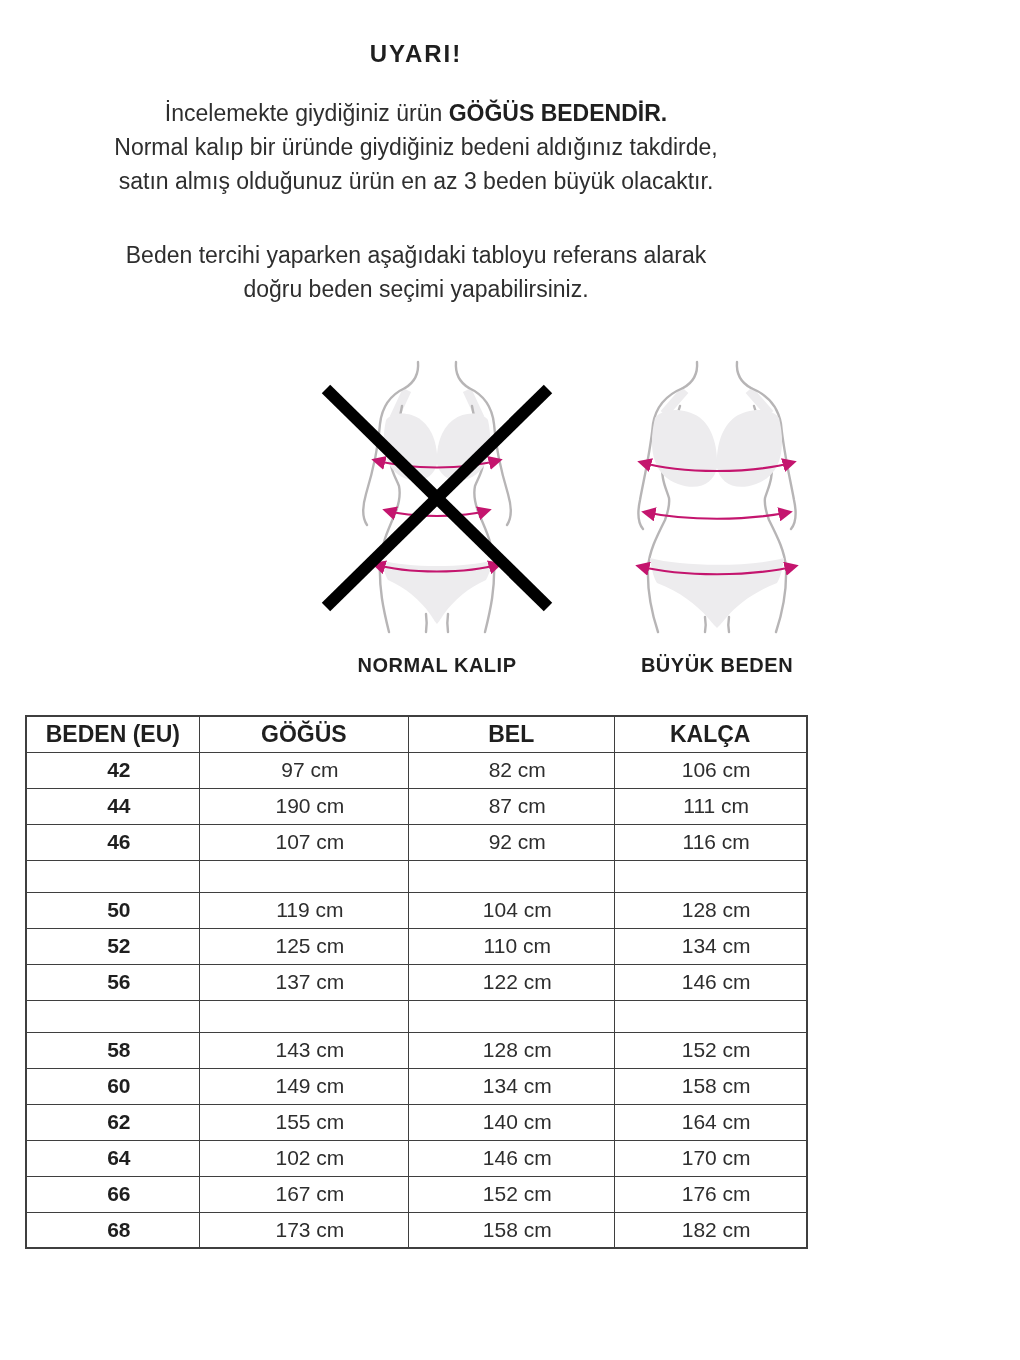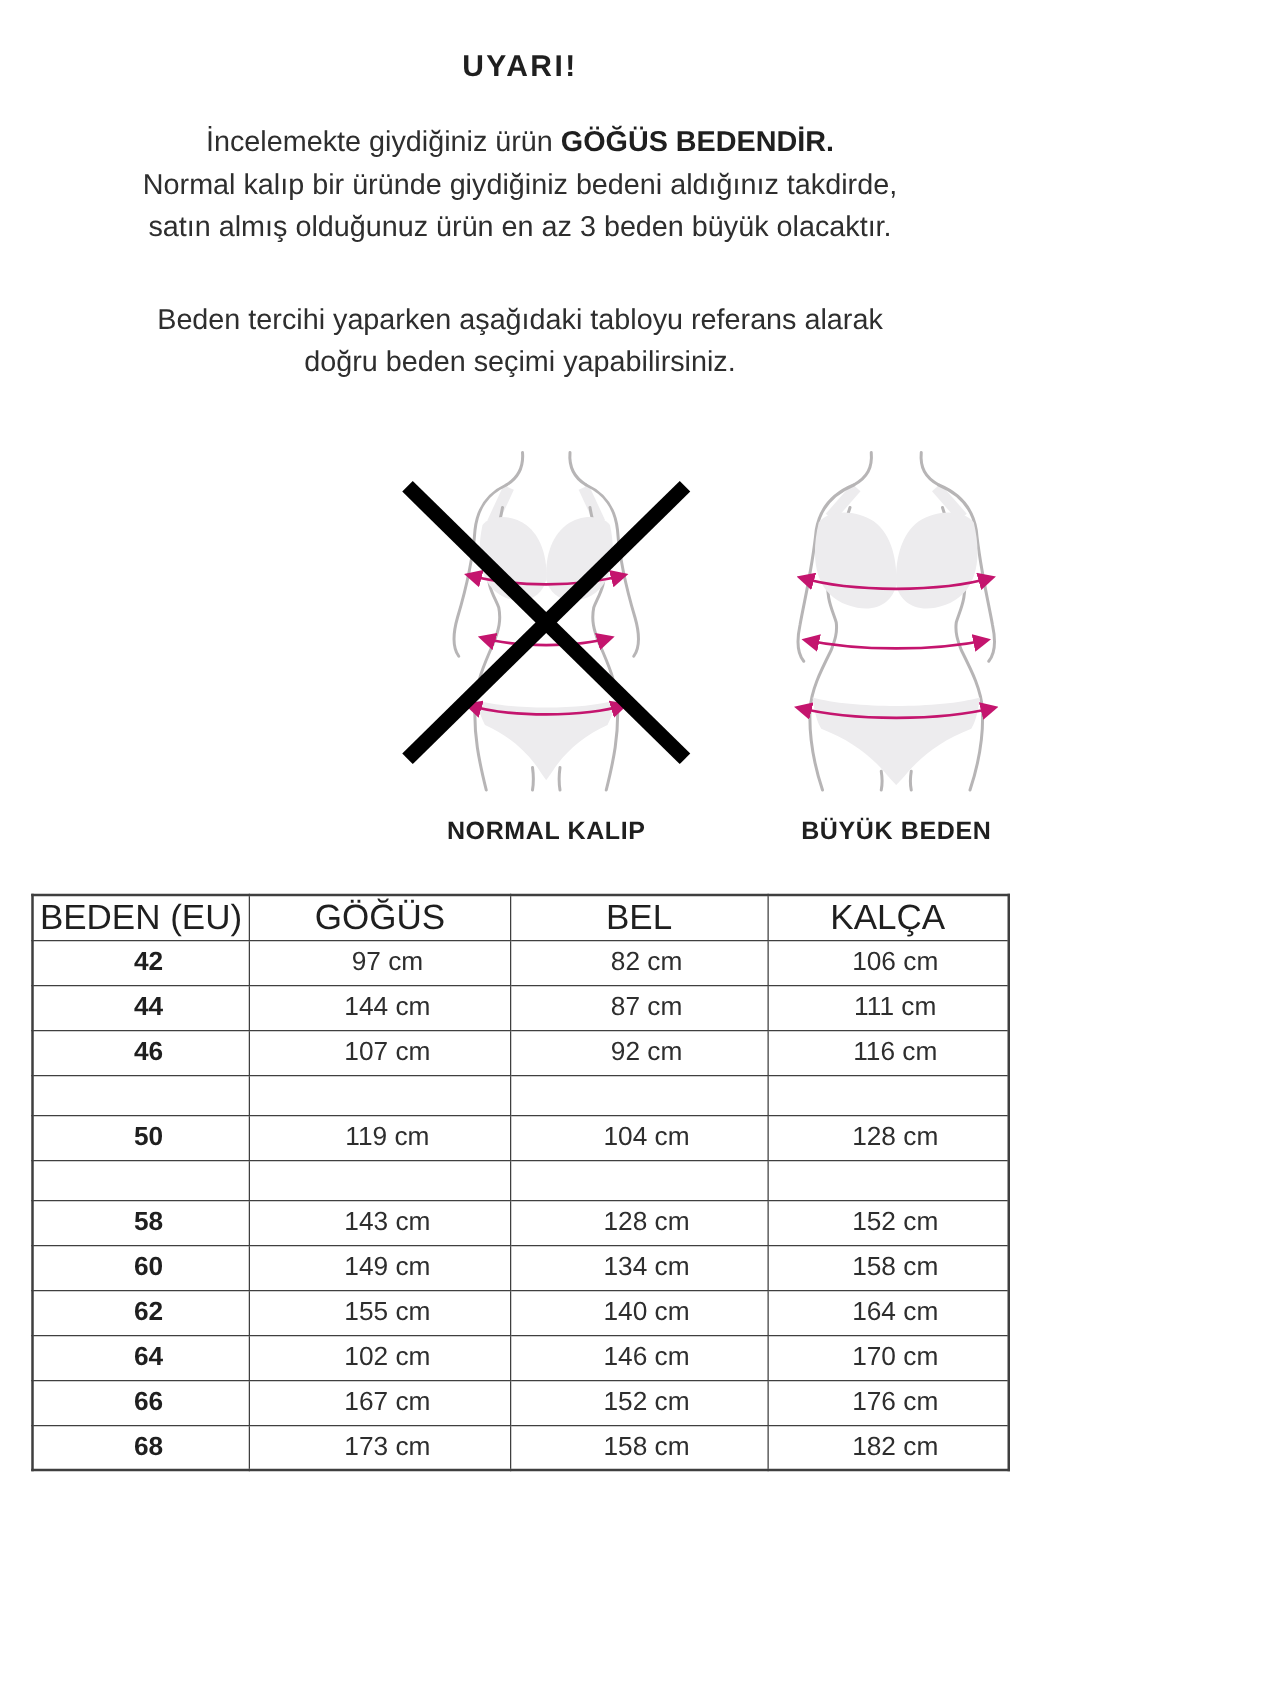--- a/index.html
+++ b/index.html
@@ -60,21 +60,21 @@
     border:2px solid var(--table_border);
     text-align:center;
   }
   .size-table td,.size-table th{
     border:1px solid var(--table_border);
     padding:0; vertical-align:middle;
   }
   .size-table col.c1{width:22.3%;} .size-table col.c2{width:26.7%;}
   .size-table col.c3{width:26.4%;} .size-table col.c4{width:24.6%;}
   .header-row th{
-    height:36px; font-size:28px; font-weight:normal; color:var(--text_strong);
+    height:36px; font-size:23px; font-weight:bold; color:var(--text_strong);
   }
   .data-row td{ height:36px; font-size:21px; color:var(--text_body);padding-left:12px; }
   .data-row td.size-cell{ font-weight:bold; color:var(--text_strong); }
   .spacer-row td{ height:32px; }
 </style>
 </head>
 <body>
 
 <div class="page">
 
@@ -185,21 +185,21 @@
         <th>KALÇA</th>
       </tr>
       <tr class="data-row">
         <td class="size-cell">42</td>
         <td>97 cm</td>
         <td>82 cm</td>
         <td>106 cm</td>
       </tr>
       <tr class="data-row">
         <td class="size-cell">44</td>
-        <td>144 cm</td>
+        <td>190 cm</td>
         <td>87 cm</td>
         <td>111 cm</td>
       </tr>
       <tr class="data-row">
         <td class="size-cell">46</td>
         <td>107 cm</td>
         <td>92 cm</td>
         <td>116 cm</td>
       </tr>
       <tr class="spacer-row">
@@ -207,20 +207,32 @@
           <td></td>
           <td></td>
           <td></td>
       </tr>
       <tr class="data-row">
         <td class="size-cell">50</td>
         <td>119 cm</td>
         <td>104 cm</td>
         <td>128 cm</td>
       </tr>
+      <tr class="data-row">
+        <td class="size-cell">52</td>
+        <td>125 cm</td>
+        <td>110 cm</td>
+        <td>134 cm</td>
+      </tr>
+      <tr class="data-row">
+        <td class="size-cell">56</td>
+        <td>137 cm</td>
+        <td>122 cm</td>
+        <td>146 cm</td>
+      </tr>
       <tr class="spacer-row">
         <td></td>
           <td></td>
           <td></td>
           <td></td>
       </tr>
       <tr class="data-row">
         <td class="size-cell">58</td>
         <td>143 cm</td>
         <td>128 cm</td>

